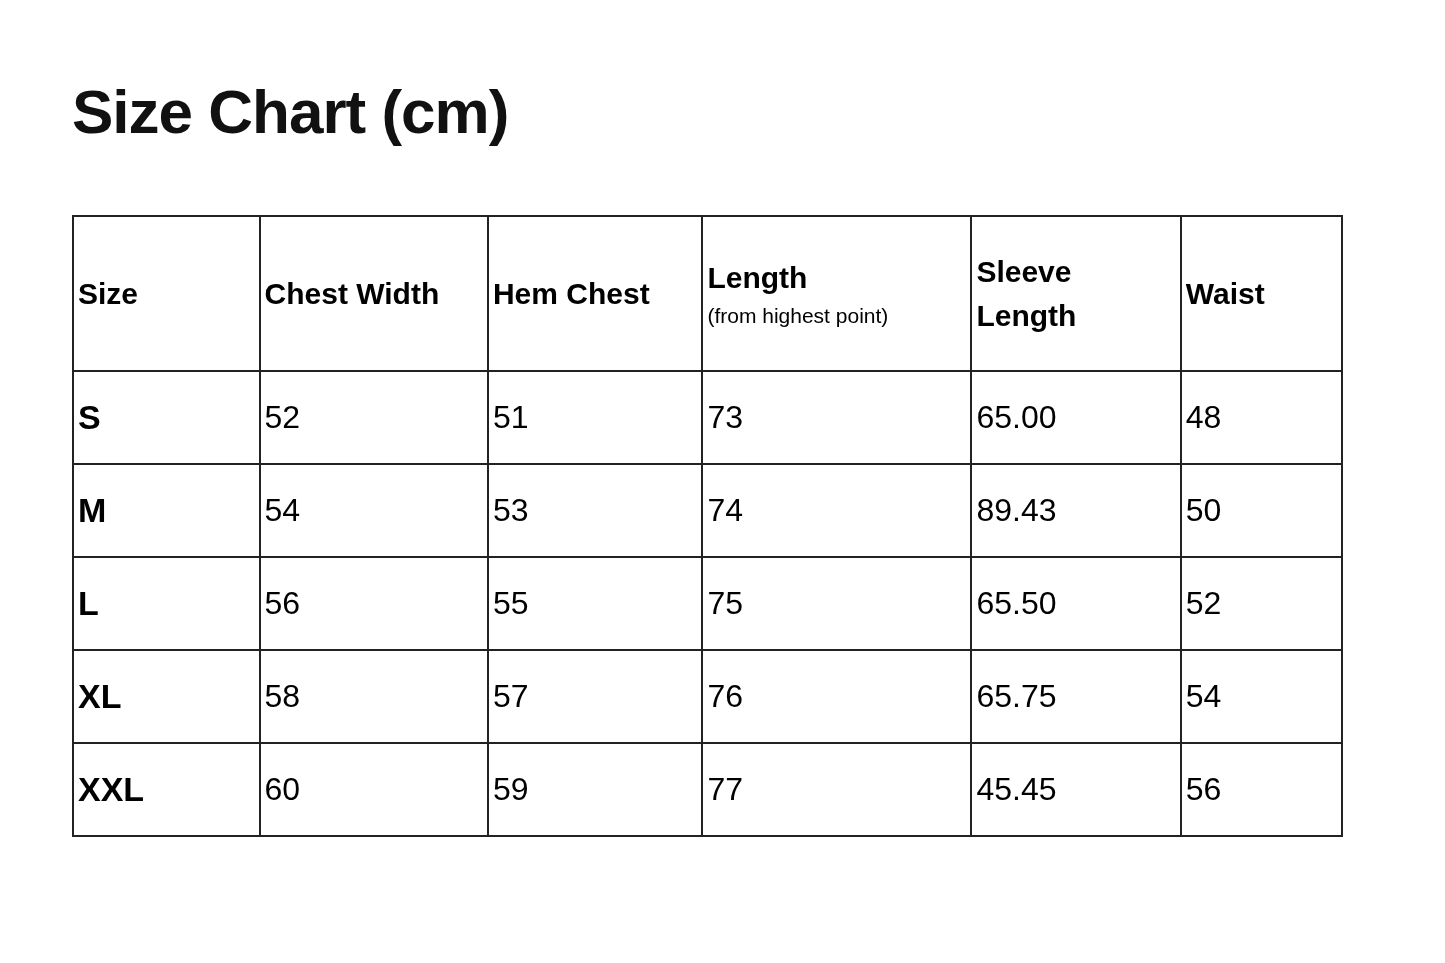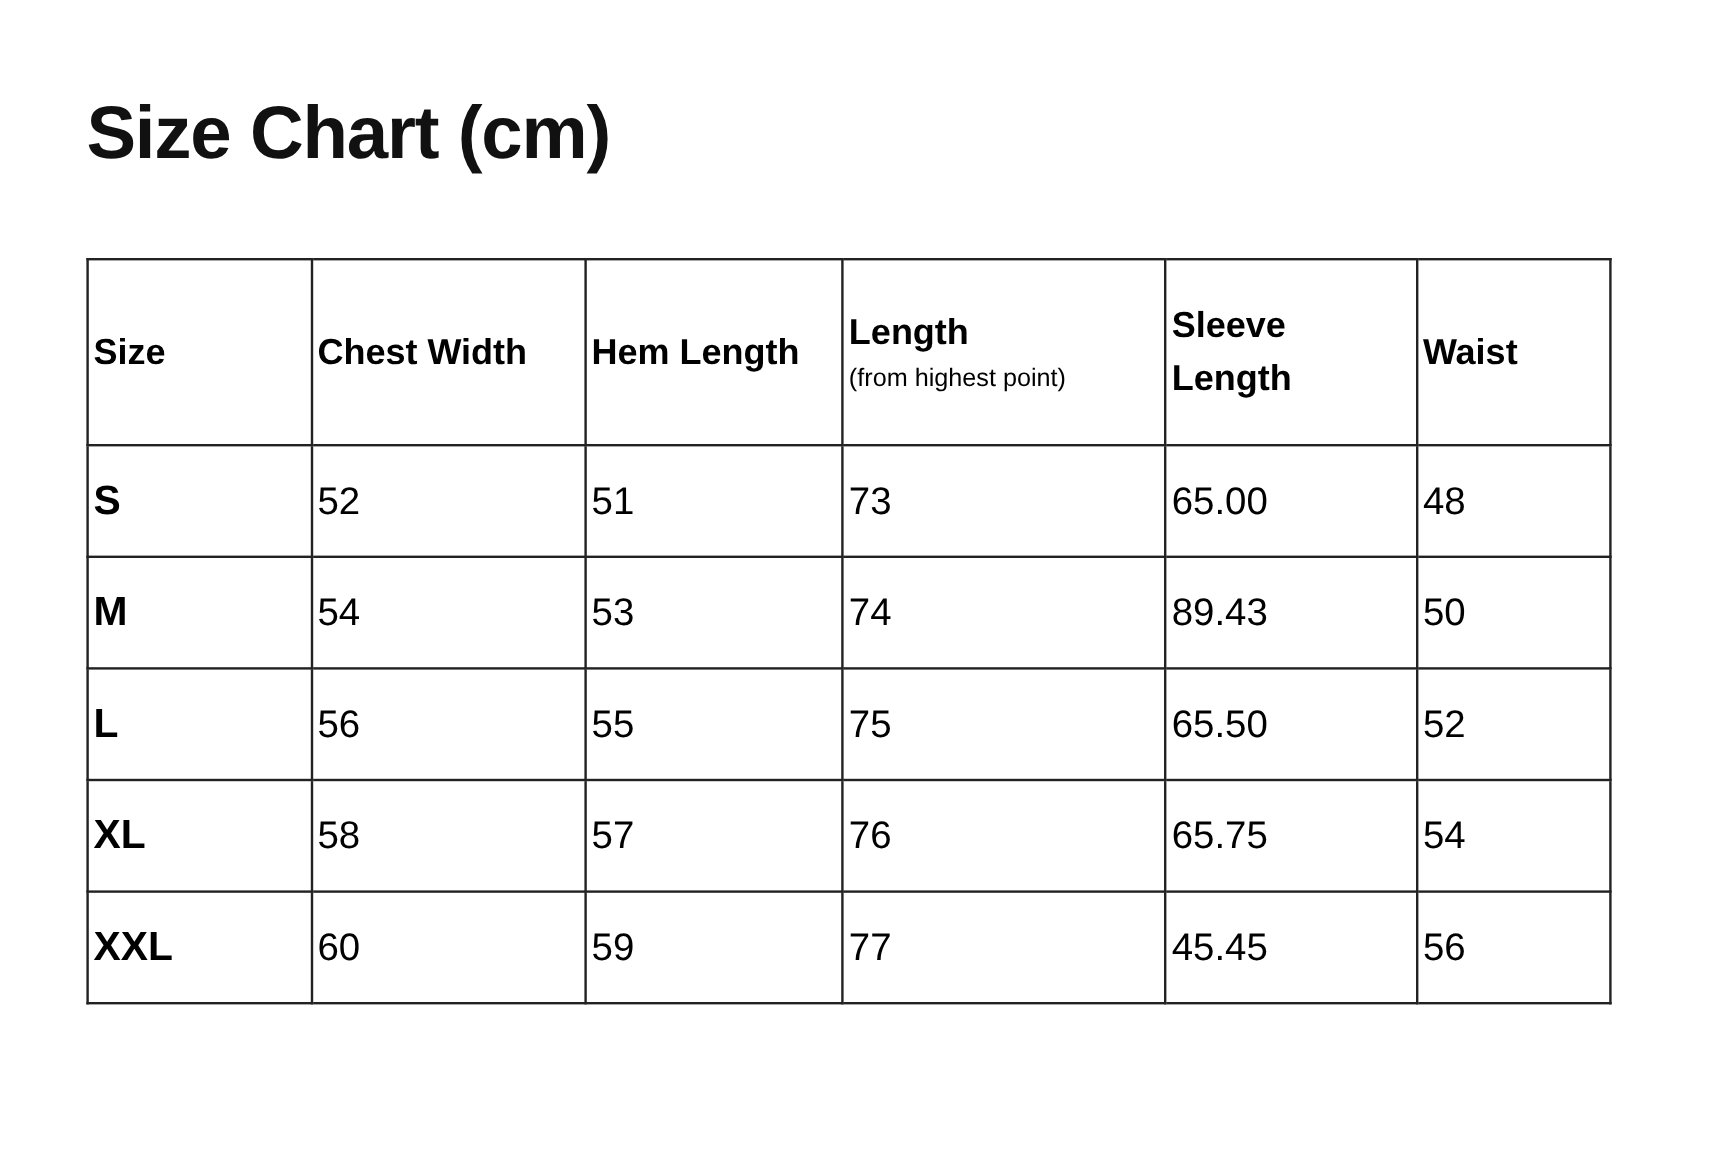--- a/index.html
+++ b/index.html
@@ -84,21 +84,21 @@
     </colgroup>
     <thead>
       <tr>
         <th class="col-header">
           <span>Size</span>
         </th>
         <th class="col-header">
           <span>Chest Width</span>
         </th>
         <th class="col-header">
-          <span>Hem Length</span>
+          <span>Hem Chest</span>
         </th>
         <th class="col-header">
           <span>Length</span>
           <span class="sub-label">(from highest point)</span>
         </th>
         <th class="col-header">
           <span>Sleeve Length</span>
         </th>
         <th class="col-header">
           <span>Waist</span>

